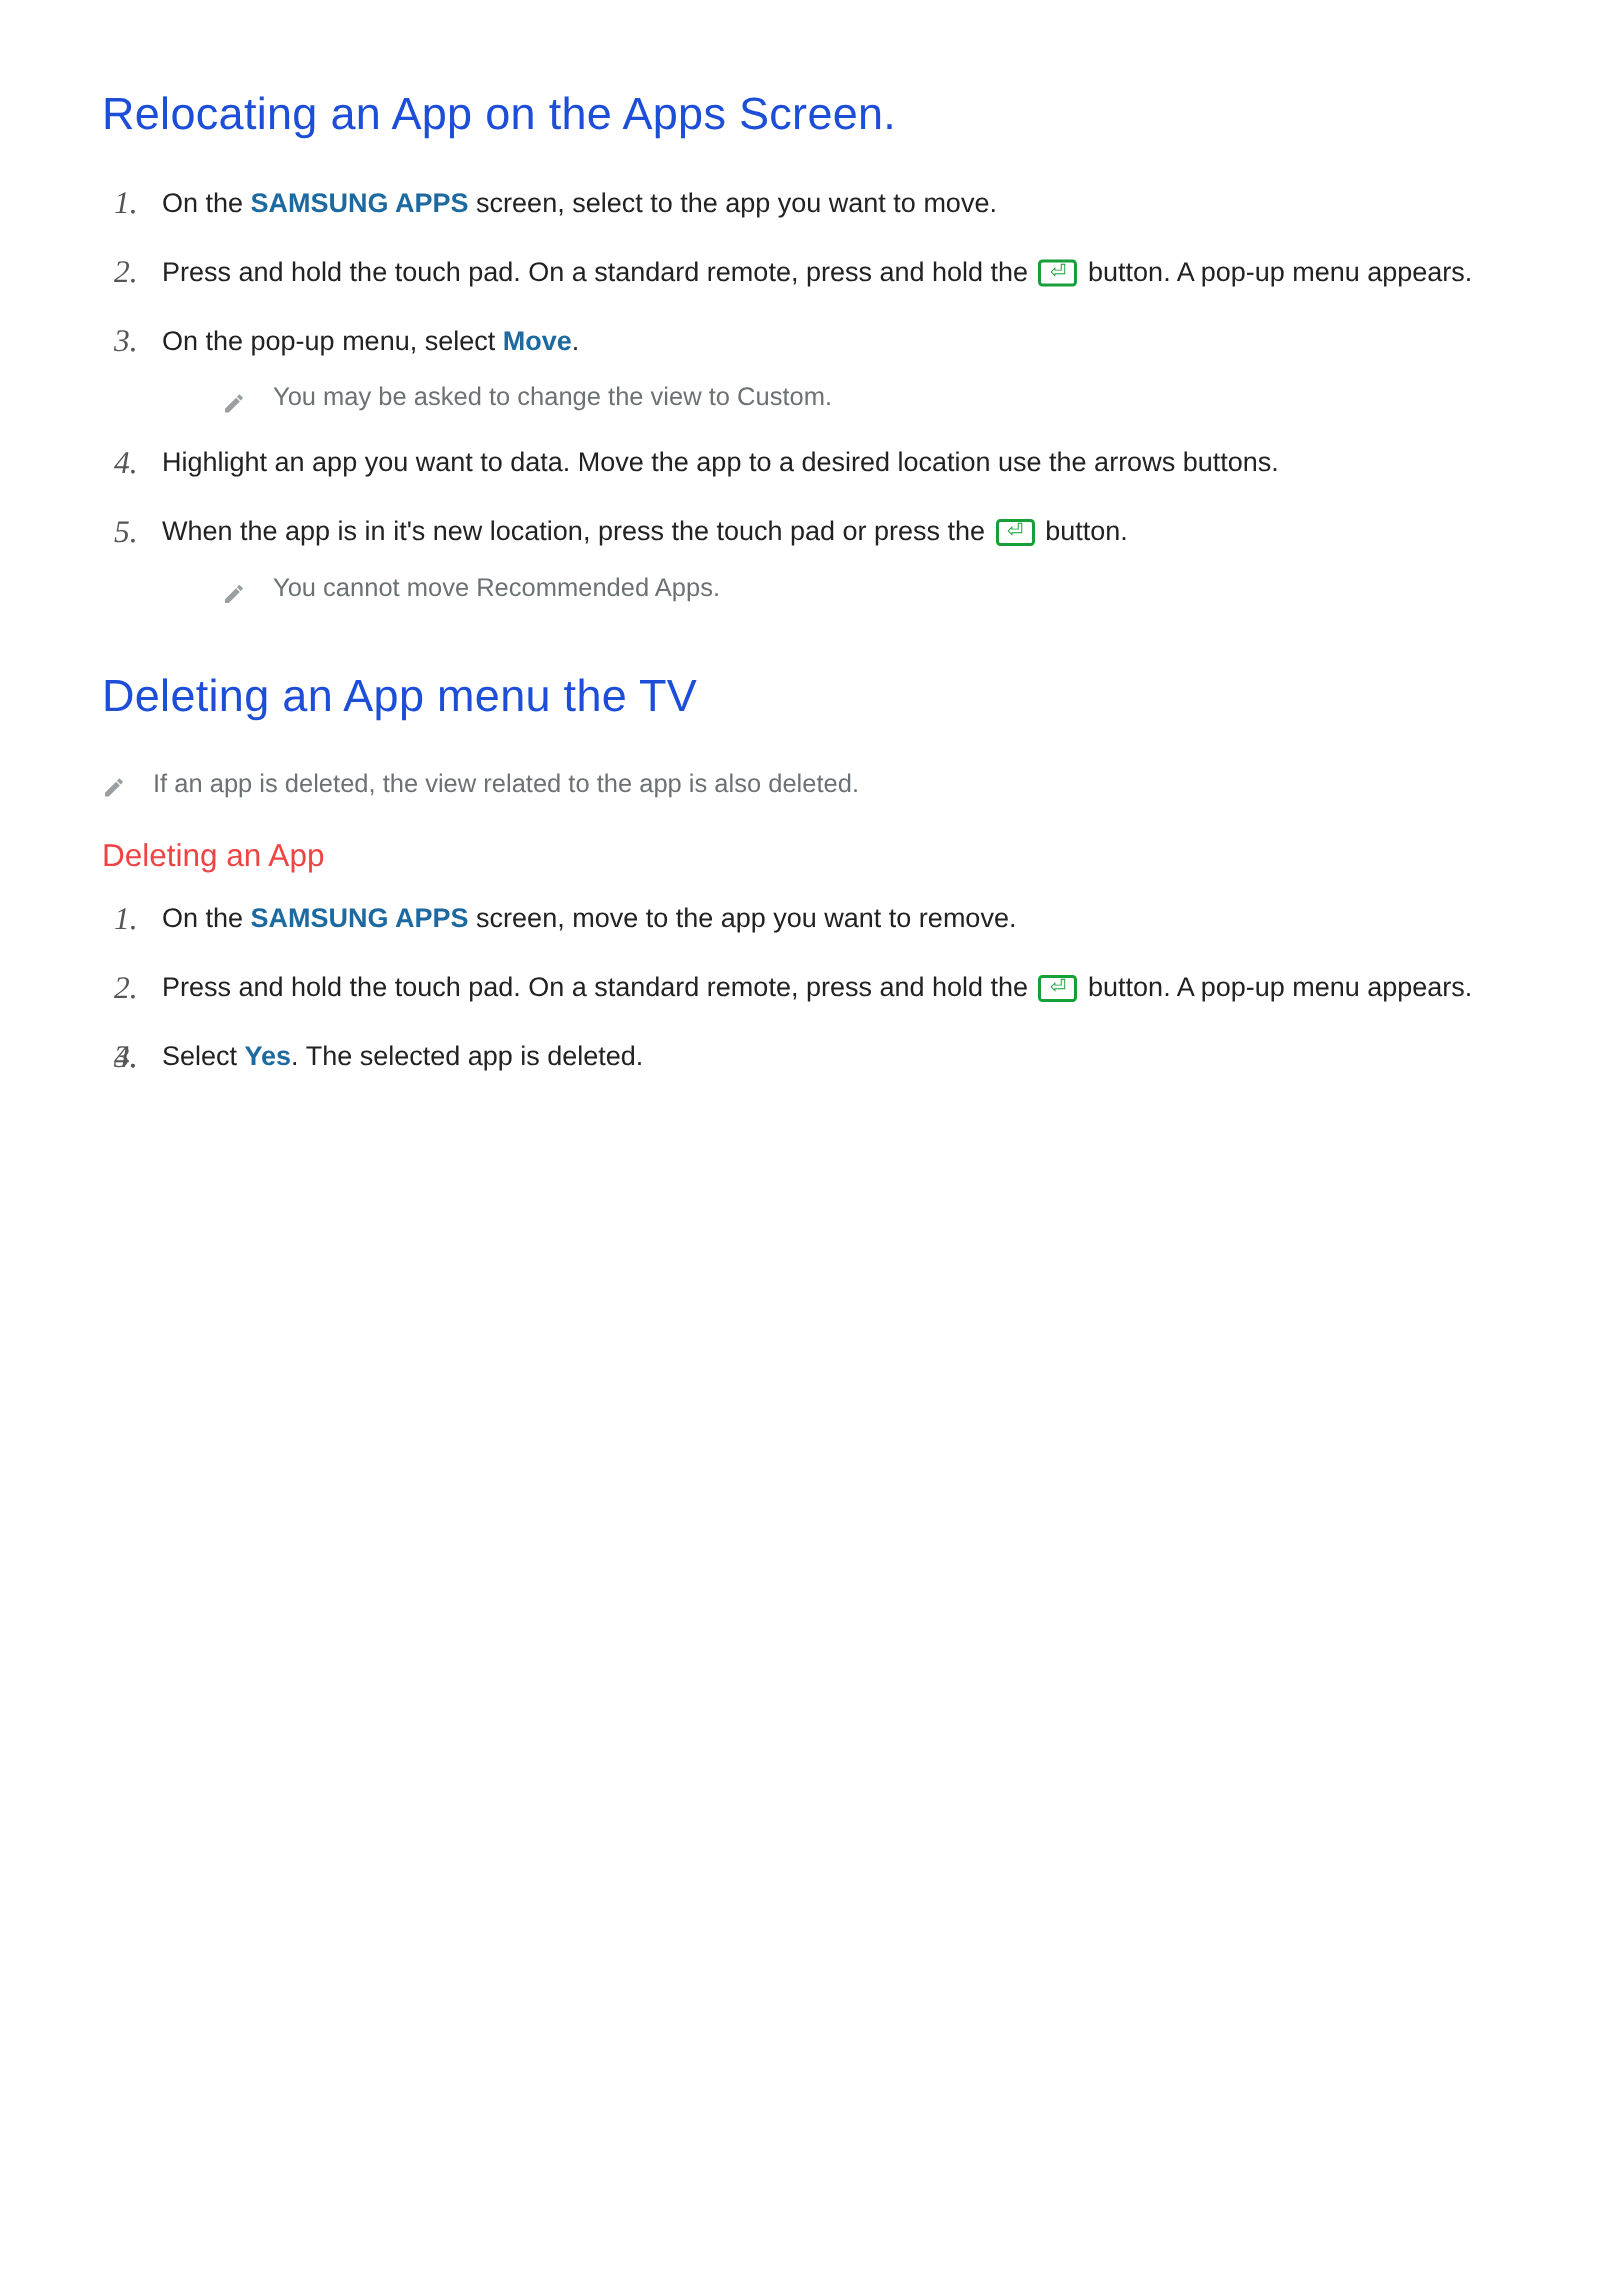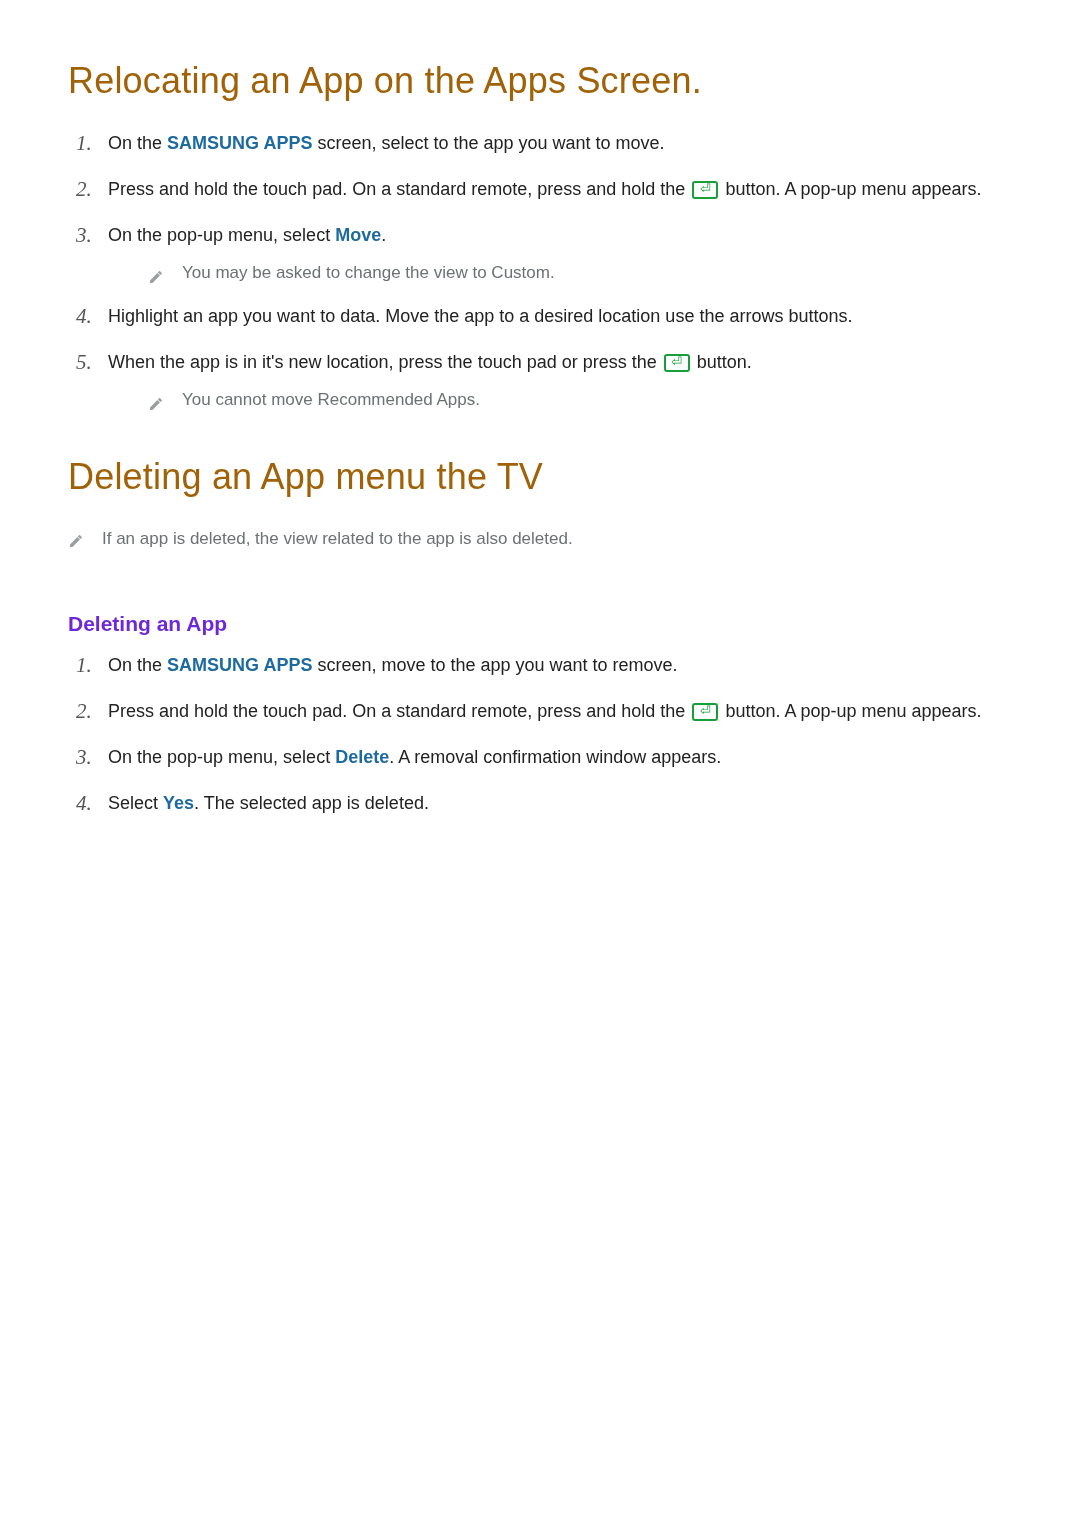--- a/index.html
+++ b/index.html
@@ -9,31 +9,31 @@
     font-family: Arial, Helvetica, sans-serif;
     color: #222;
     width: 1080px;
   }
   .page {
     padding: 60px 68px 60px 68px;
     box-sizing: border-box;
     width: 1080px;
   }
   h1.section-title {
-    color: #a16207;
+    color: #1d4ed8;
     font-weight: 400;
-    font-size: 36px;
+    font-size: 30px;
     margin: 0 0 28px 0;
     letter-spacing: 0.2px;
   }
   h2.sub-title {
-    color: #6d28d9;
-    font-weight: 700;
+    color: #ef4444;
+    font-weight: 400;
     font-size: 21px;
-    margin: 60px 0 16px 0;
+    margin: 23px 0 16px 0;
   }
   ol.steps {
     list-style: none;
     padding: 0;
     margin: 0 0 10px 0;
   }
   ol.steps > li {
     position: relative;
     padding-left: 40px;
     margin-bottom: 18px;
@@ -137,18 +137,18 @@
             <path d="M2 11.5V14h2.5l7.4-7.4-2.5-2.5L2 11.5zM13.7 4.9c.3-.3.3-.7 0-1l-1.6-1.6c-.3-.3-.7-.3-1 0l-1.2 1.2 2.5 2.5 1.3-1.1z"></path>
           </svg>
       </span>
       <span class="note-text">If an app is deleted, the view related to the app is also deleted.</span>
     </div>
 
     <h2 class="sub-title">Deleting an App</h2>
     <ol class="steps" id="steps-2">
         <li><span class="num">1.</span><span>On the <span class="hl">SAMSUNG APPS</span> screen, move to the app you want to remove.</span></li>
         <li><span class="num">2.</span><span>Press and hold the touch pad. On a standard remote, press and hold the <span class="enter-btn"></span> button. A pop-up menu appears.</span></li>
-        <li><span class="num">3.</span><span>On the pop-up menu, select <span class="hl">Delete</span>. A removal confirmation window appears.</span></li>
+        <li><span class="num">3.</span></li>
         <li><span class="num">4.</span><span>Select <span class="hl">Yes</span>. The selected app is deleted.</span></li>
       </ol>
   </div>
 
 </div>
 
 </body></html>

